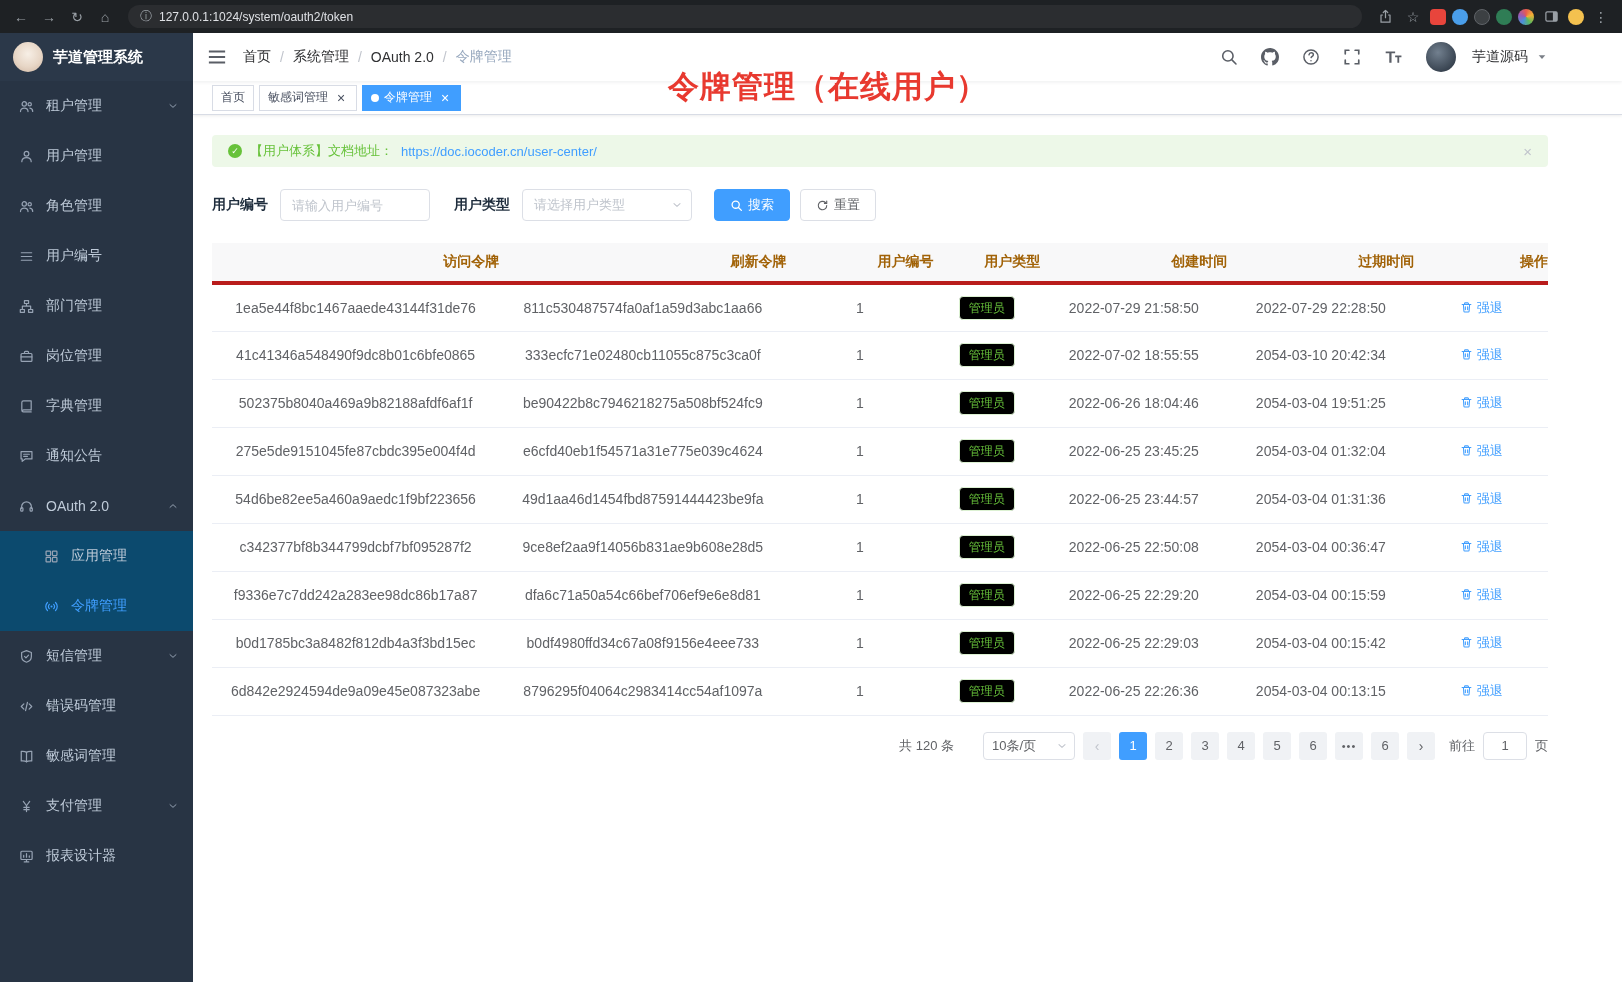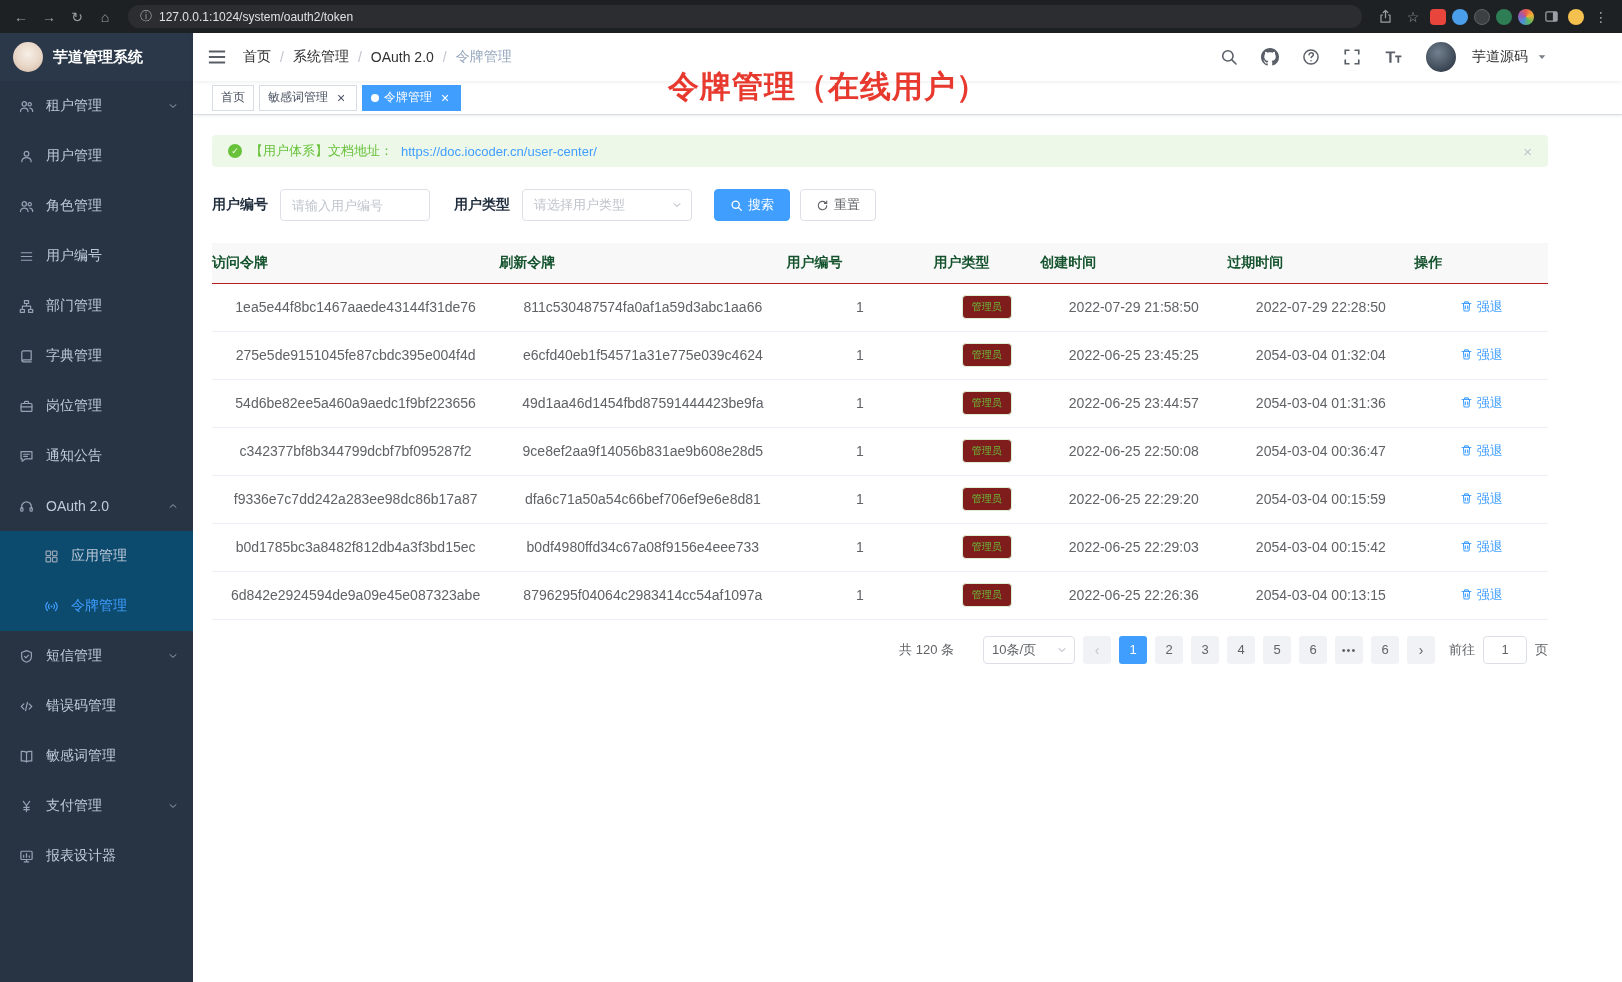--- a/index.html
+++ b/index.html
@@ -80,23 +80,23 @@
 .finput::placeholder{color:#bfc4cc;}
 .fselect{width:170px;height:32px;border:1px solid #dcdfe6;border-radius:4px;display:flex;align-items:center;justify-content:space-between;padding:0 8px 0 11px;font-size:13px;color:#bfc4cc;margin-right:12px;cursor:pointer;background:#fff;}
 .chev12{width:12px;height:12px;color:#c0c4cc;flex:0 0 auto;}
 .chev12 svg{width:12px;height:12px;}
 .btn{height:32px;display:inline-flex;align-items:center;gap:5px;padding:0 15px;border:1px solid #dcdfe6;border-radius:4px;background:#fff;color:#606266;font-size:13px;cursor:pointer;margin-left:10px;font-family:inherit;}
 .btn .bico{width:13px;height:13px;}
 .btn .bico svg{width:13px;height:13px;}
 .btn.primary{background:#409eff;border-color:#409eff;color:#fff;}
 
 .dtable{width:100%;border-collapse:collapse;margin-top:22px;font-size:14px;color:#606266;table-layout:fixed;}
-.dtable th{height:40px;background:#f8f8f9;color:#14532d;font-weight:700;font-size:14px;border-bottom:1px solid #b91c1c;text-align:left;white-space:nowrap;}
+.dtable th{height:40px;background:#f8f8f9;color:#a16207;font-weight:700;font-size:14px;border-bottom:4px solid #b91c1c;text-align:right;white-space:nowrap;}
 .dtable td{height:48px;text-align:center;border-bottom:1px solid #ebeef5;overflow:hidden;white-space:nowrap;}
-.tag-success{display:inline-block;height:24px;line-height:22px;padding:0 9px;background:#7f1d1d;border:1px solid #dcf1d2;color:#67c23a;border-radius:4px;font-size:10px;}
+.tag-success{display:inline-block;height:24px;line-height:22px;padding:0 9px;background:#000000;border:1px solid #dcf1d2;color:#67c23a;border-radius:4px;font-size:12px;}
 .action-link{color:#409eff;font-size:13px;display:inline-flex;align-items:center;gap:4px;cursor:pointer;}
 .ticon{width:13px;height:13px;}
 .ticon svg{width:13px;height:13px;}
 
 .pagination{display:flex;align-items:center;justify-content:flex-end;gap:8px;margin-top:16px;font-size:13px;color:#606266;}
 .pg-total{margin-right:21px;white-space:nowrap;}
 .pg-size{width:92px;height:28px;border:1px solid #dcdfe6;border-radius:4px;display:flex;align-items:center;justify-content:space-between;padding:0 6px 0 8px;color:#606266;cursor:pointer;background:#fff;}
 .pgnav{min-width:28px;height:28px;border:none;background:#f0f2f5;border-radius:3px;color:#606266;font-size:14px;cursor:pointer;font-family:inherit;}
 .pgnav.disabled{color:#c0c4cc;}
 #pages{display:flex;gap:8px;}
@@ -200,33 +200,33 @@
               <rect x="1.4" y="11.2" width="4.4" height="3"></rect>
               <rect x="10.2" y="11.2" width="4.4" height="3"></rect>
               <path d="M8 4.8v2.7M3.6 11.2V7.5h8.8v3.7"></path>
             </svg>
           </span>
           <span class="mlabel">部门管理</span>
         </div>
         <div class="menu-item">
           <span class="micon">
             <svg viewBox="0 0 16 16" fill="none" stroke="currentColor" stroke-width="1.3" stroke-linecap="round" stroke-linejoin="round">
-              <path d="M13 13.8H4.8A1.8 1.8 0 0 1 3 12V3.8A1.8 1.8 0 0 1 4.8 2H13v9.6H4.8a1.1 1.1 0 0 0 0 2.2H13"></path>
-            </svg>
-          </span>
-          <span class="mlabel">字典管理</span>
-        </div>
-        <div class="menu-item">
-          <span class="micon">
-            <svg viewBox="0 0 16 16" fill="none" stroke="currentColor" stroke-width="1.3" stroke-linecap="round" stroke-linejoin="round">
               <rect x="2.2" y="4.8" width="11.6" height="8.4" rx="1"></rect>
               <path d="M5.8 4.8V3.6a1 1 0 0 1 1-1h2.4a1 1 0 0 1 1 1v1.2M2.2 8.4h11.6"></path>
             </svg>
           </span>
           <span class="mlabel">岗位管理</span>
+        </div>
+        <div class="menu-item">
+          <span class="micon">
+            <svg viewBox="0 0 16 16" fill="none" stroke="currentColor" stroke-width="1.3" stroke-linecap="round" stroke-linejoin="round">
+              <path d="M13 13.8H4.8A1.8 1.8 0 0 1 3 12V3.8A1.8 1.8 0 0 1 4.8 2H13v9.6H4.8a1.1 1.1 0 0 0 0 2.2H13"></path>
+            </svg>
+          </span>
+          <span class="mlabel">字典管理</span>
         </div>
         <div class="menu-item">
           <span class="micon">
             <svg viewBox="0 0 16 16" fill="none" stroke="currentColor" stroke-width="1.3" stroke-linecap="round" stroke-linejoin="round">
               <path d="M2.2 2.8h11.6v7.8H6.6l-3.2 2.6v-2.6H2.2z"></path>
               <path d="M5 5.6h6M5 7.8h4"></path>
             </svg>
           </span>
           <span class="mlabel">通知公告</span>
         </div>
@@ -452,20 +452,46 @@
               <td><span class="tag-success">管理员</span></td>
               <td>2022-07-29 21:58:50</td>
               <td>2022-07-29 22:28:50</td>
               <td><span class="action-link"><span class="ticon">
                     <svg viewBox="0 0 16 16" fill="none" stroke="currentColor" stroke-width="1.3" stroke-linecap="round" stroke-linejoin="round">
                       <path d="M2.6 4.4h10.8M5.6 4.4V3.2a.9.9 0 0 1 .9-.9h3a.9.9 0 0 1 .9.9v1.2M4.2 4.4l.6 8.2a1 1 0 0 0 1 .9h4.4a1 1 0 0 0 1-.9l.6-8.2M6.6 7v3.6M9.4 7v3.6"></path>
                     </svg>
                   </span>强退</span></td>
             </tr>
             <tr>
+              <td>41c41346a548490f9dc8b01c6bfe0865</td>
+              <td>333ecfc71e02480cb11055c875c3ca0f</td>
+              <td>1</td>
+              <td><span class="tag-success">管理员</span></td>
+              <td>2022-07-02 18:55:55</td>
+              <td>2054-03-10 20:42:34</td>
+              <td><span class="action-link"><span class="ticon">
+                    <svg viewBox="0 0 16 16" fill="none" stroke="currentColor" stroke-width="1.3" stroke-linecap="round" stroke-linejoin="round">
+                      <path d="M2.6 4.4h10.8M5.6 4.4V3.2a.9.9 0 0 1 .9-.9h3a.9.9 0 0 1 .9.9v1.2M4.2 4.4l.6 8.2a1 1 0 0 0 1 .9h4.4a1 1 0 0 0 1-.9l.6-8.2M6.6 7v3.6M9.4 7v3.6"></path>
+                    </svg>
+                  </span>强退</span></td>
+            </tr>
+            <tr>
+              <td>502375b8040a469a9b82188afdf6af1f</td>
+              <td>be90422b8c7946218275a508bf524fc9</td>
+              <td>1</td>
+              <td><span class="tag-success">管理员</span></td>
+              <td>2022-06-26 18:04:46</td>
+              <td>2054-03-04 19:51:25</td>
+              <td><span class="action-link"><span class="ticon">
+                    <svg viewBox="0 0 16 16" fill="none" stroke="currentColor" stroke-width="1.3" stroke-linecap="round" stroke-linejoin="round">
+                      <path d="M2.6 4.4h10.8M5.6 4.4V3.2a.9.9 0 0 1 .9-.9h3a.9.9 0 0 1 .9.9v1.2M4.2 4.4l.6 8.2a1 1 0 0 0 1 .9h4.4a1 1 0 0 0 1-.9l.6-8.2M6.6 7v3.6M9.4 7v3.6"></path>
+                    </svg>
+                  </span>强退</span></td>
+            </tr>
+            <tr>
               <td>275e5de9151045fe87cbdc395e004f4d</td>
               <td>e6cfd40eb1f54571a31e775e039c4624</td>
               <td>1</td>
               <td><span class="tag-success">管理员</span></td>
               <td>2022-06-25 23:45:25</td>
               <td>2054-03-04 01:32:04</td>
               <td><span class="action-link"><span class="ticon">
                     <svg viewBox="0 0 16 16" fill="none" stroke="currentColor" stroke-width="1.3" stroke-linecap="round" stroke-linejoin="round">
                       <path d="M2.6 4.4h10.8M5.6 4.4V3.2a.9.9 0 0 1 .9-.9h3a.9.9 0 0 1 .9.9v1.2M4.2 4.4l.6 8.2a1 1 0 0 0 1 .9h4.4a1 1 0 0 0 1-.9l.6-8.2M6.6 7v3.6M9.4 7v3.6"></path>
                     </svg>

